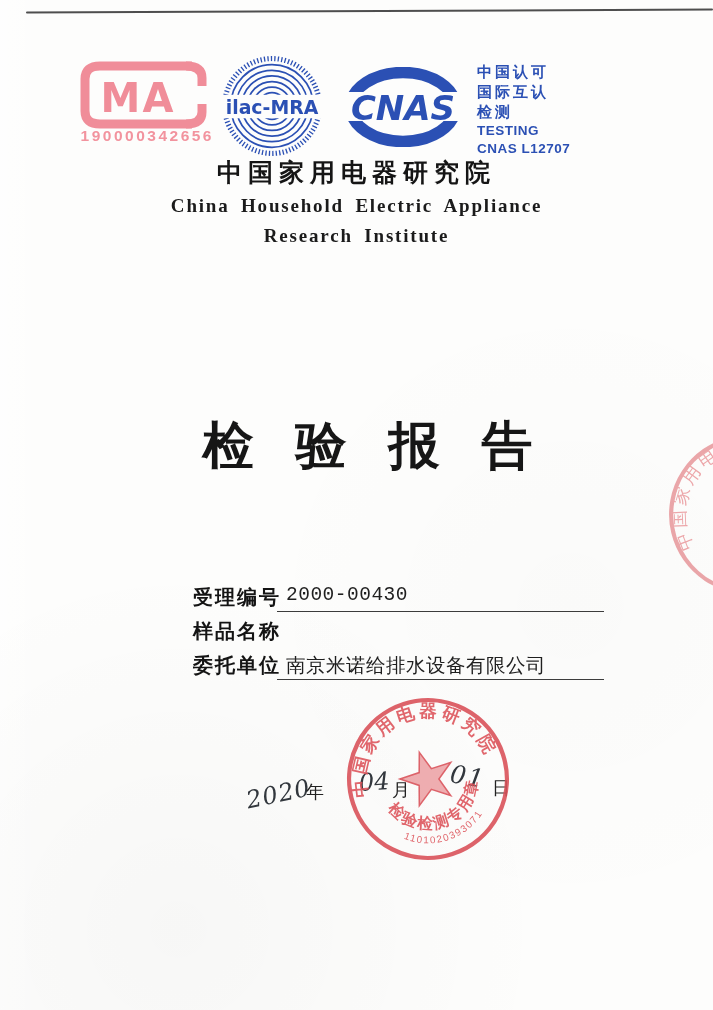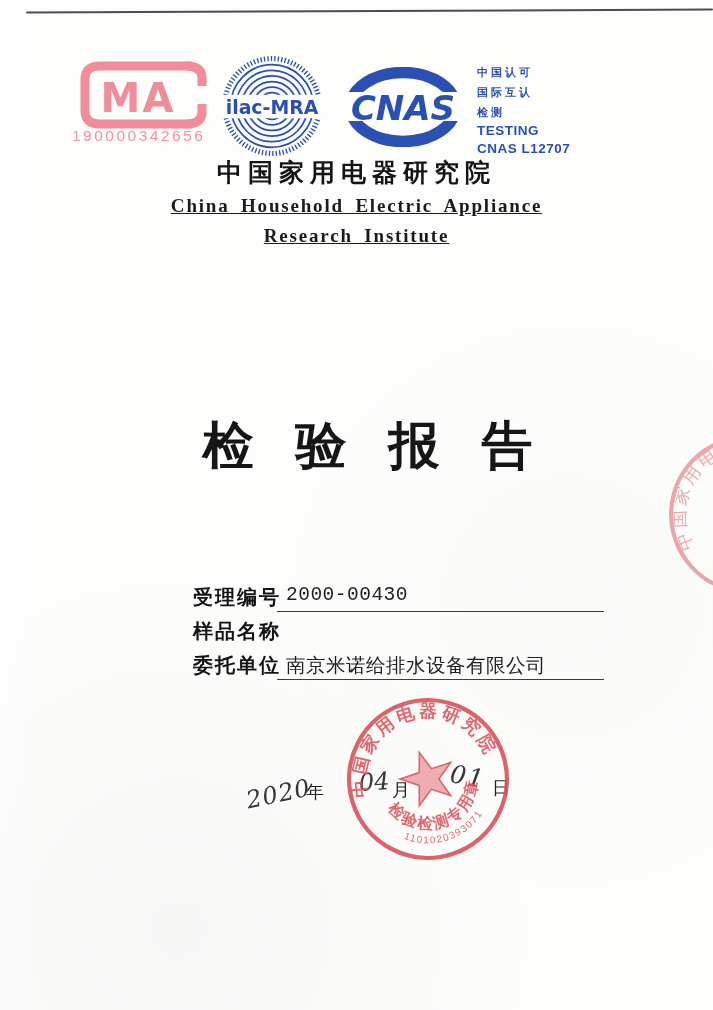--- a/index.html
+++ b/index.html
@@ -10,33 +10,33 @@
     background-image:
       radial-gradient(circle at 25% 92%, rgba(0,0,0,.025), transparent 35%),
       radial-gradient(circle at 80% 60%, rgba(0,0,0,.012), transparent 40%),
       linear-gradient(to right, rgba(255,255,255,.6), rgba(250,250,248,0) 6%);
   }
   .scan-topline { position:absolute; left:26px; top:10px; width:687px; height:2.4px;
     background:#4e4e4e; transform:rotate(-0.25deg); border-radius:1px; }
 
   
   .cma-wrap { position:absolute; left:80px; top:61px; width:127px; height:68px; }
-  .cma-number { position:absolute; left:72px; top:127px; width:142px; text-align:left;
-    color:#f2939e; font-size:15.5px; font-weight:400; letter-spacing:2.5px; }
+  .cma-number { position:absolute; left:72px; top:127px; width:142px; text-align:right;
+    color:#f2939e; font-size:15.5px; font-weight:700; letter-spacing:2.5px; }
   .ilac-wrap { position:absolute; left:221px; top:55px; width:102px; height:102px; }
   .cnas-wrap { position:absolute; left:346px; top:67px; width:114px; height:80px; }
   .accred { position:absolute; left:477px; top:62px; color:#2b50b4; }
-  .accred .cjk { font-size:11px; font-weight:700; letter-spacing:3px; line-height:20px; }
+  .accred .cjk { font-size:15px; font-weight:700; letter-spacing:3px; line-height:20px; }
   .accred .lat { font-size:13.5px; font-weight:700; letter-spacing:.5px; line-height:18px; }
 
   .institute-cn { position:absolute; left:0; top:156px; width:713px; text-align:center;
     font-size:25px; font-weight:700; letter-spacing:6px; color:#151515; }
   .institute-en { position:absolute; left:0; width:713px; text-align:center;
     font-family:"Liberation Serif", serif; font-weight:700; font-size:19px;
-    letter-spacing:1.8px; word-spacing:5px; color:#1b1b1b;text-decoration:underline; }
+    letter-spacing:1.8px; word-spacing:5px; color:#1b1b1b; }
   .en1 { top:195px; } .en2 { top:225px; }
 
   .report-title { position:absolute; left:0; top:364px; width:713px; text-align:center; }
   .report-title span { display:inline-block; font-size:51px; font-weight:800;
     letter-spacing:42px; margin-left:64px; color:#161616;margin-top:48px; }
 
   
   .frow { position:absolute; left:0; width:713px; height:30px; }
   .frow .flabel { position:absolute; left:193px; top:0; font-size:20px; font-weight:700;
     letter-spacing:2px; color:#141414; }

